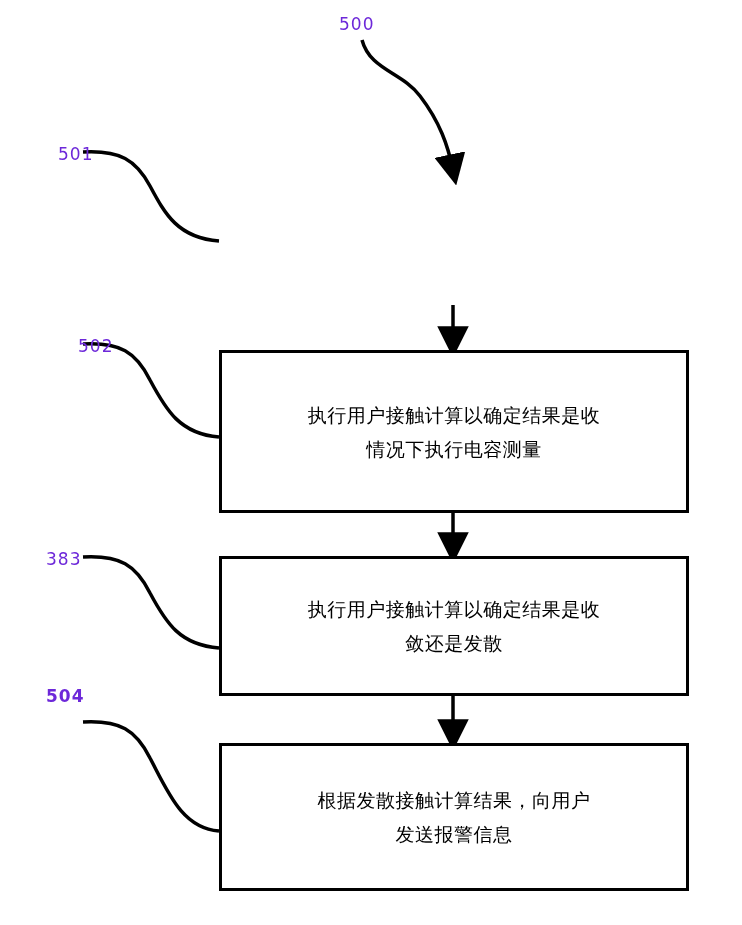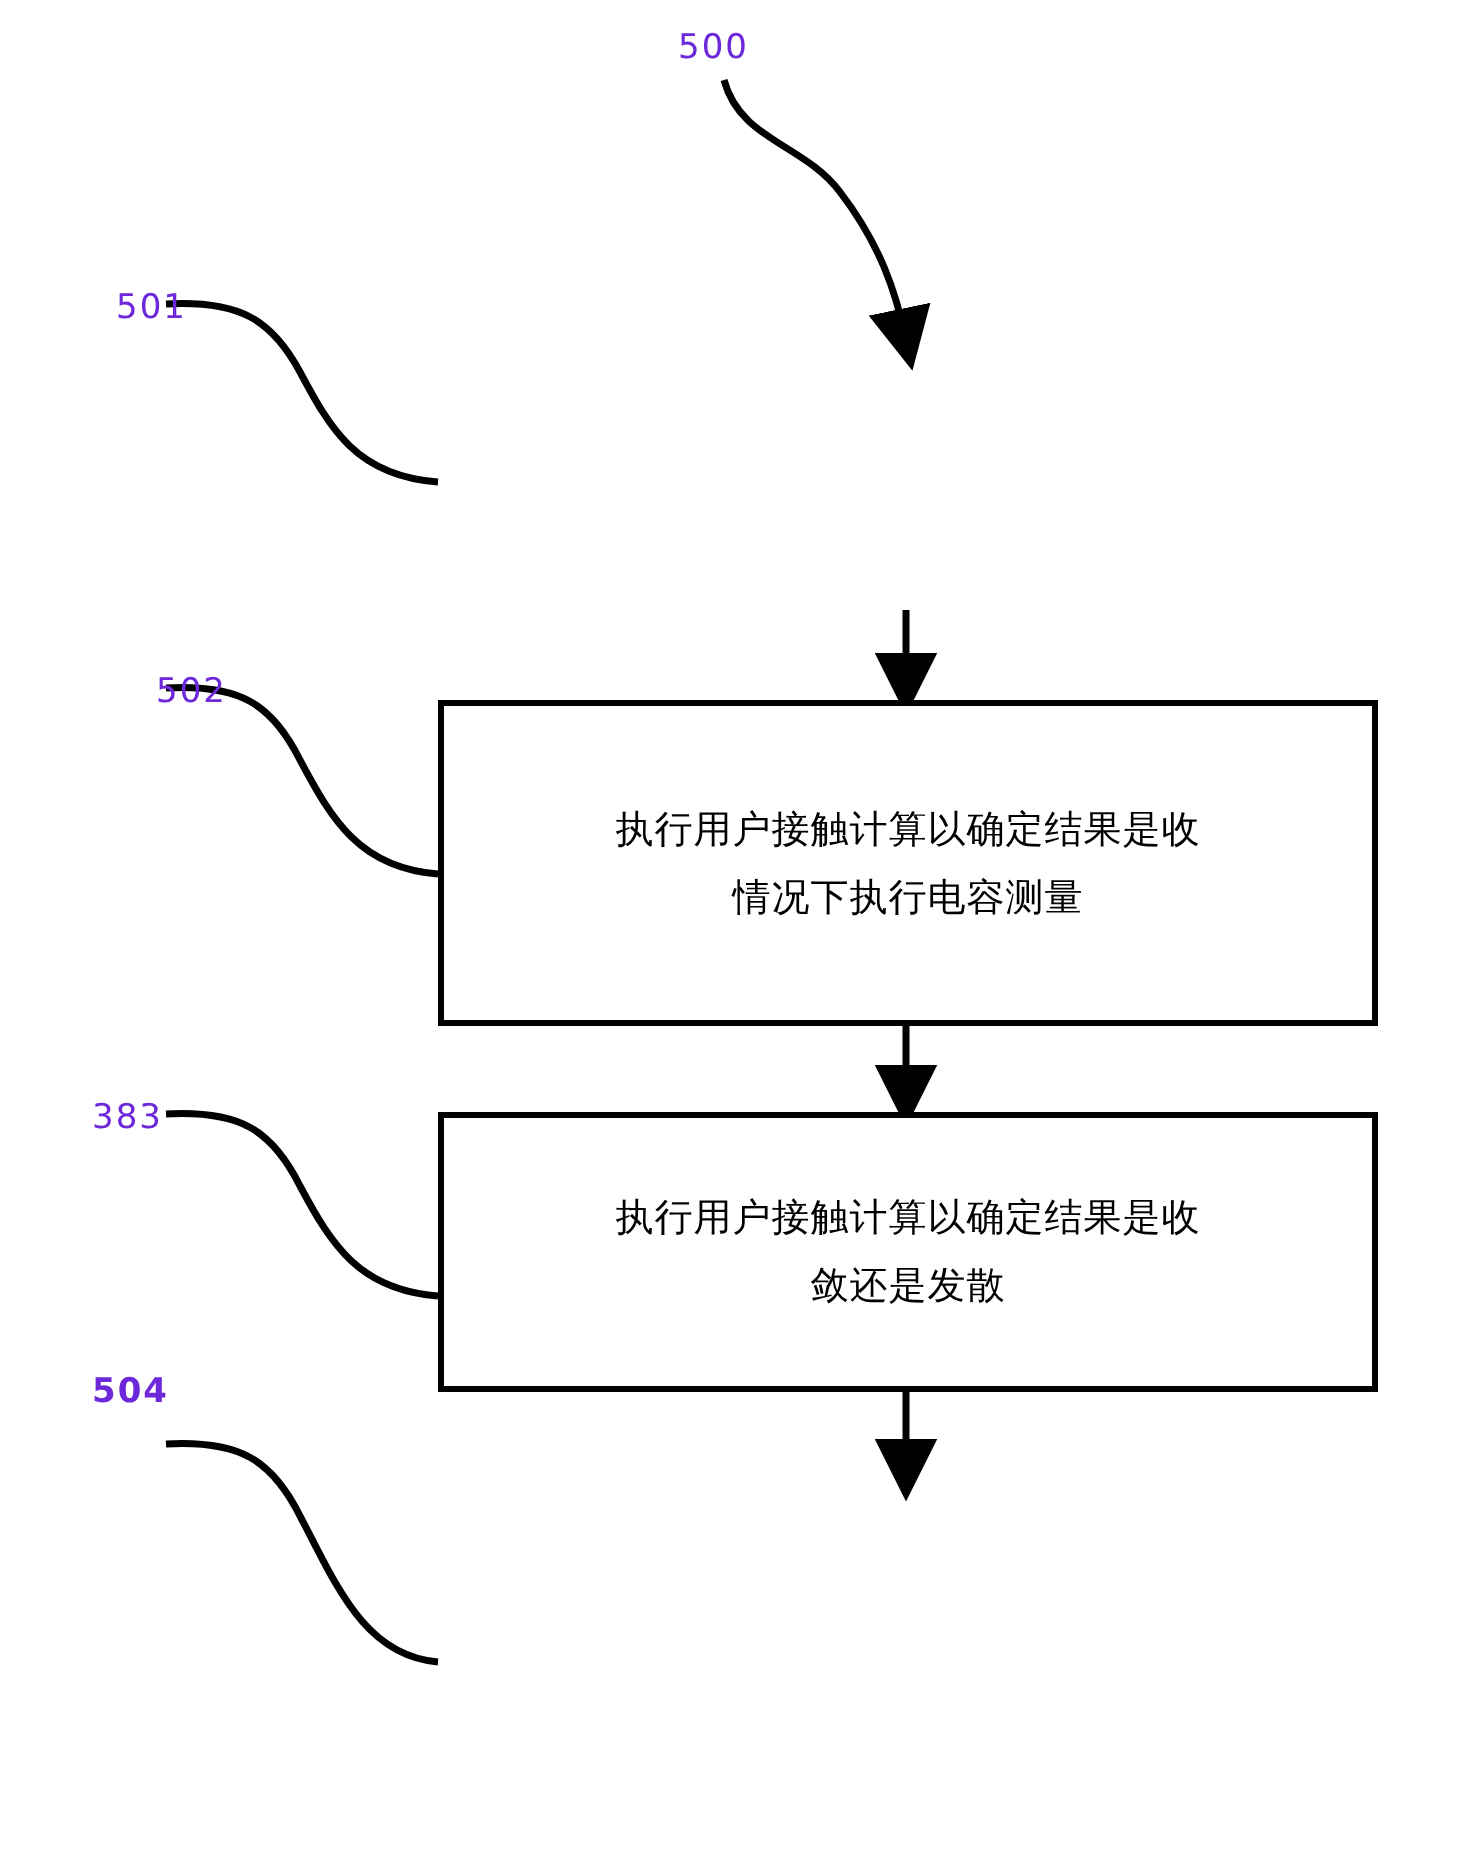--- a/index.html
+++ b/index.html
@@ -92,14 +92,18 @@
   <div class="flow-box" style="left:219px; top:350px; width:470px; height:163px;">
     <div class="flow-box-text">执行用户接触计算以确定结果是收
 情况下执行电容测量</div>
   </div>
 
   <div class="flow-box" style="left:219px; top:556px; width:470px; height:140px;">
     <div class="flow-box-text">执行用户接触计算以确定结果是收
 敛还是发散</div>
   </div>
 
+  <div class="flow-box" style="left:219px; top:743px; width:470px; height:148px;">
+    <div class="flow-box-text">根据发散接触计算结果，向用户
+发送报警信息</div>
+  </div>
 
 </div>
 
 </body></html>

